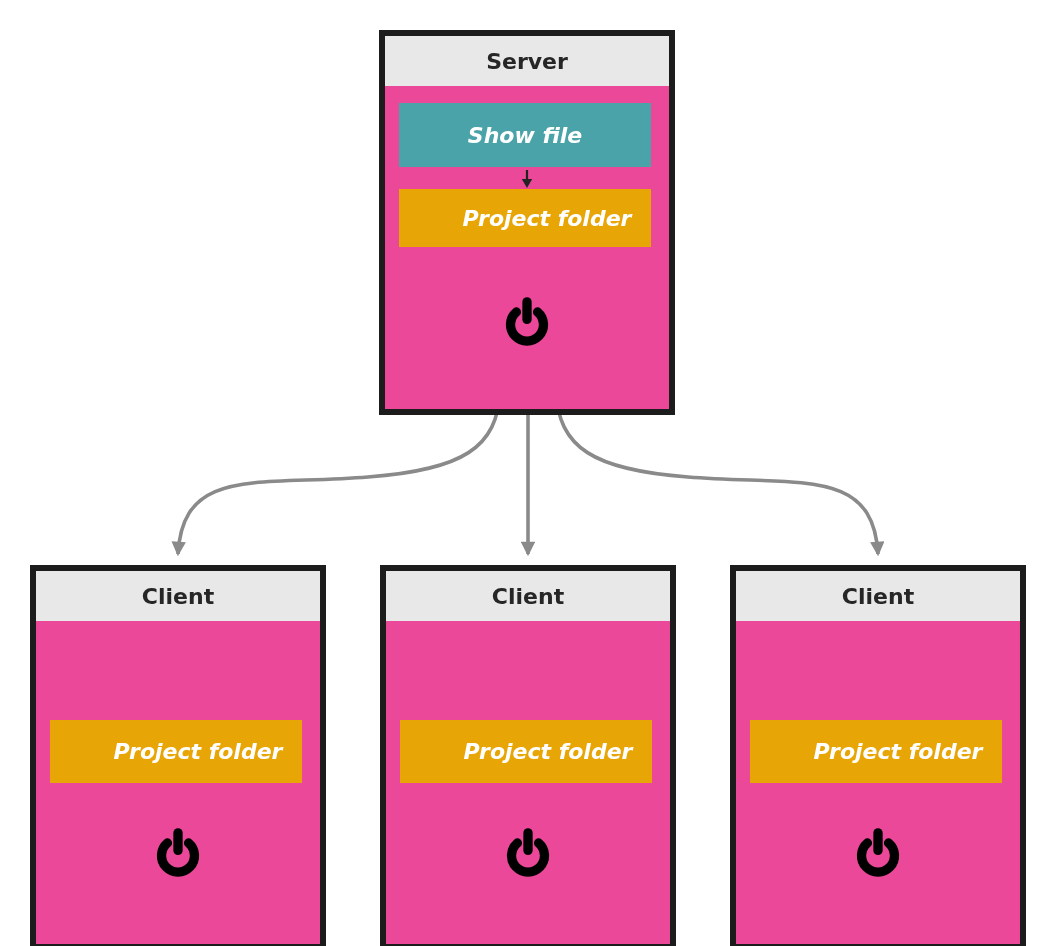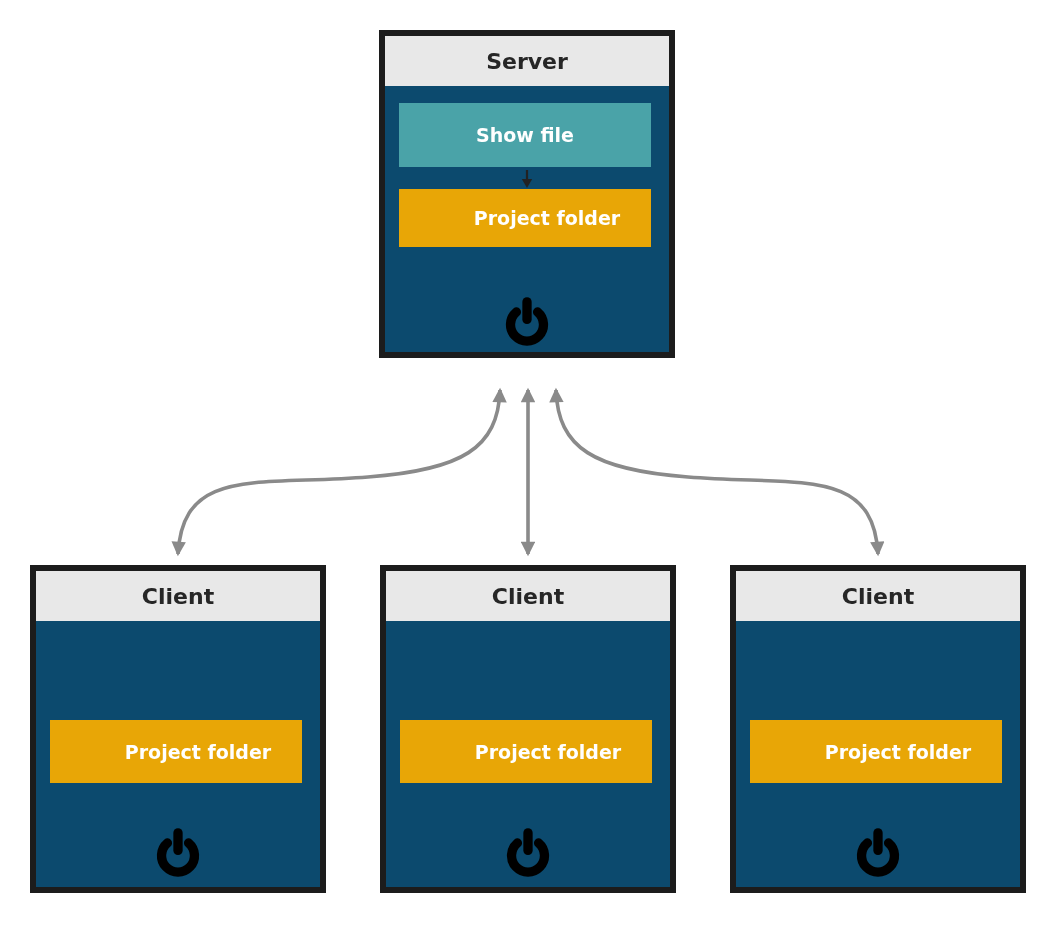--- a/index.html
+++ b/index.html
@@ -30,23 +30,23 @@
   }
   .conn-path {
     fill: none;
     stroke: var(--arrow);
     stroke-width: 3.6;
   }
   .ah-fill { fill: var(--arrow); }
   .node {
     position: absolute;
     width: 296px;
-    height: 328px;
+    height: 385px;
     border: 6px solid var(--border);
-    background: #0c4a6e;
+    background: #ec4899;
   }
   .node-header {
     height: 50px;
     background: var(--header-bg);
     display: flex;
     align-items: center;
     justify-content: center;
     font-weight: 700;
     font-size: 22px;
     color: var(--text-dark);
@@ -56,22 +56,23 @@
     height: 288px;
   }
   .btn {
     position: absolute;
     left: 14px;
     right: 18px;
     display: flex;
     align-items: center;
     justify-content: center;
     font-weight: 700;
-    font-size: 19px;
+    font-size: 22px;
     color: var(--text-light);
+    font-style: italic;
   }
   .btn.teal { background: var(--teal); top: 17px; height: 64px; }
   .btn.orange { background: var(--orange); padding-left: 44px; }
   .server .btn.orange { top: 103px; height: 58px; }
   .client .btn.orange { top: 99px; height: 63px; }
   .mini-arrow {
     position: absolute;
     left: 50%;
     transform: translateX(-50%);
     top: 83px;

